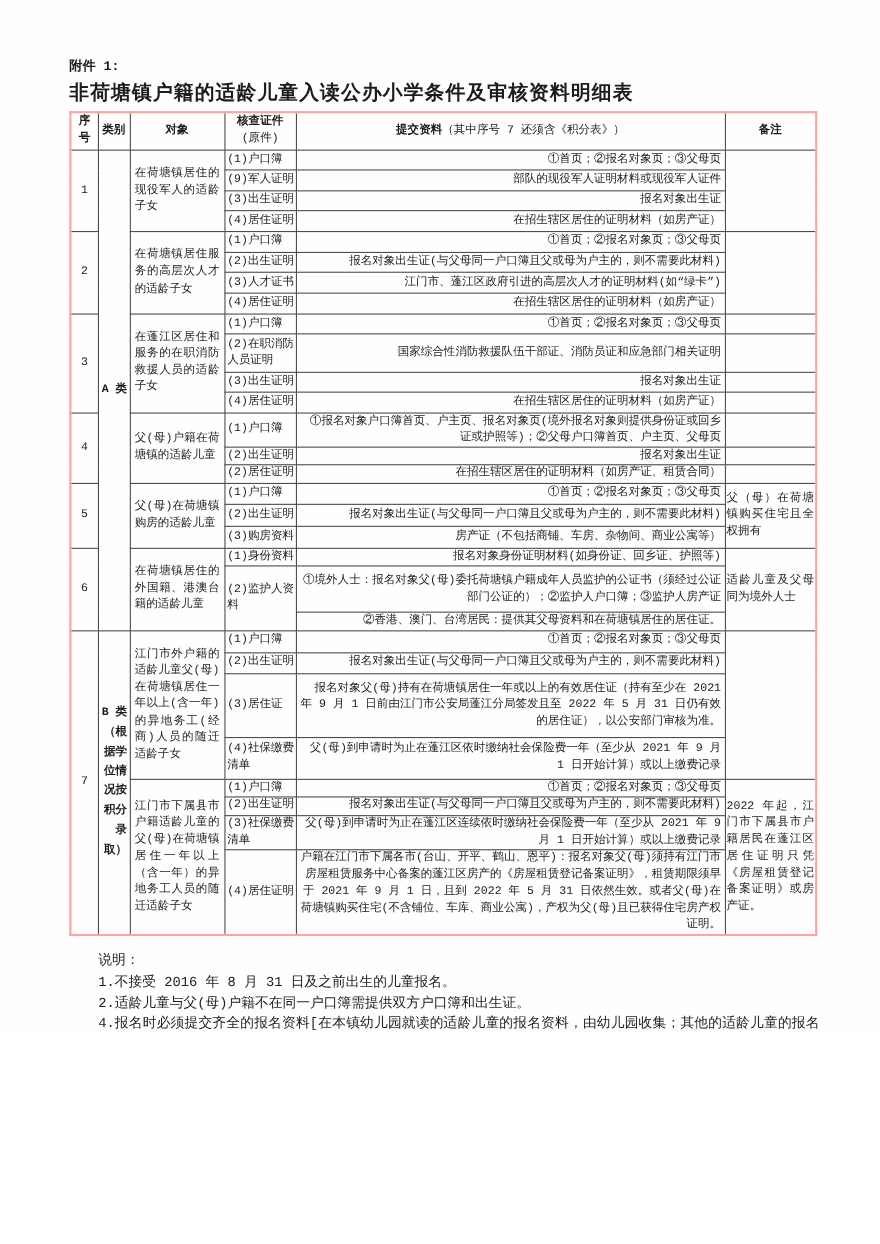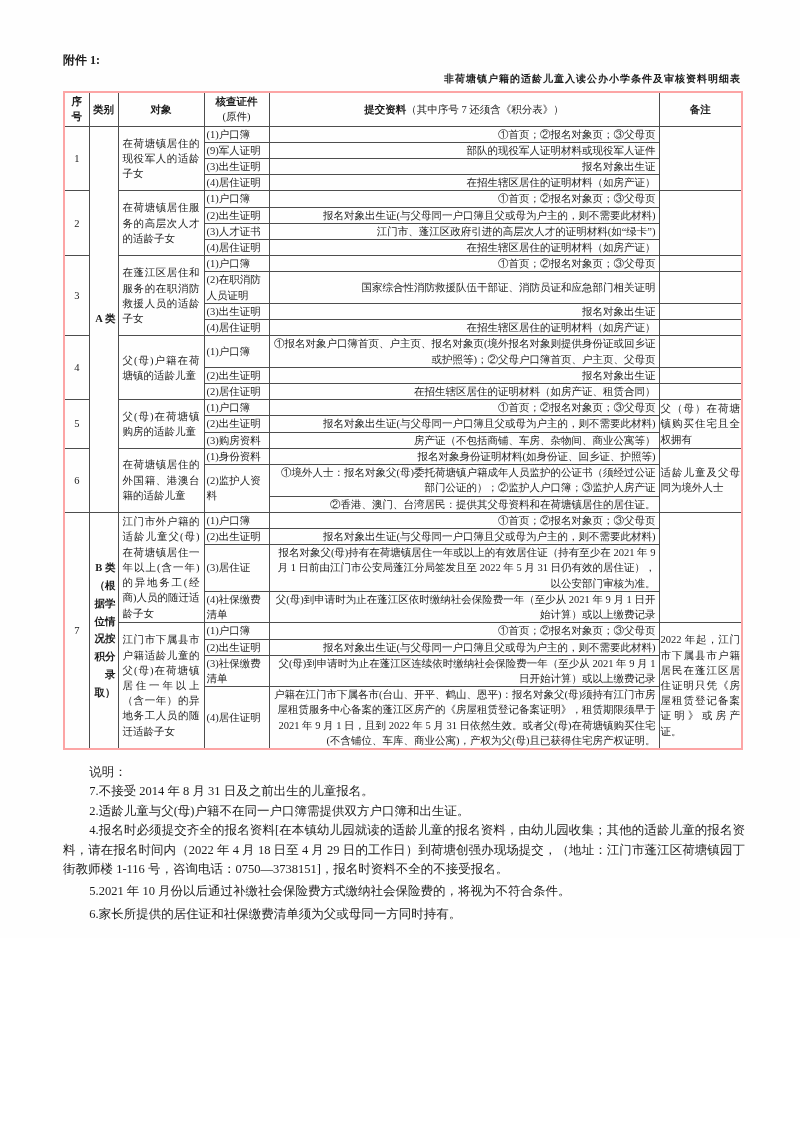--- a/index.html
+++ b/index.html
@@ -1,34 +1,34 @@
 <!DOCTYPE html>
 <html><head>
 <meta charset="utf-8">
 <style>
   * { margin:0; padding:0; box-sizing:border-box; }
   html,body { background:#ffffff; }
   .page {
     width:800px; height:938px; background:#fefefe;
     padding:52px 59px 0 63px;
-    font-family:Liberation Serif, serif;
+    font-family:Liberation Mono, monospace;
     color:#1c1c1c; overflow:hidden;
   }
   .attachment { font-size:12px; font-weight:bold; margin-bottom:3px; }
-  .title { font-size:10px; font-weight:bold; text-align:right; letter-spacing:1px; margin:0 0 5px 0; }
+  .title { font-size:18px; font-weight:bold; text-align:left; letter-spacing:1px; margin:0 0 5px 0; }
   table.main-table { border-collapse:collapse; width:678px; table-layout:fixed; border:2px solid #fca5a5; }
   col.c-seq{width:25px;} col.c-cat{width:29px;} col.c-target{width:86px;}
   col.c-doc{width:65px;} col.c-mat{width:390px;} col.c-remark{width:83px;}
   th,td { border:1px solid #4d4d4d; font-size:10.5px; line-height:1.45; vertical-align:middle; }
   thead th { text-align:center; font-weight:bold; height:34px; padding:1px 2px; }
   .thin { font-weight:normal; }
   tbody td { height:16px; padding:0 3px; }
   td.seq { text-align:center; padding:0 1px; }
   td.cat { text-align:right; font-weight:bold; padding:0 2px; line-height:1.7; }
-  td.target { text-align:justify; padding:1px 4px; }
+  td.target { text-align:justify; padding:14px 4px; }
   td.doc { padding:0 1px 0 2px; }
   td.mat { text-align:right; }
   td.remark { text-align:justify; padding:1px 1px; }
   .notes { margin-top:13px; width:682px; font-size:12.5px; line-height:1.55; }
   .notes p { text-align:justify; text-indent:2.1em; margin:0; }
   .notes p.n5, .notes p.n6 { margin-top:3px; }
 </style>
 </head>
 <body>
 
@@ -210,19 +210,19 @@
       </tr>
       <tr>
         <td class="doc">(4)居住证明</td>
         <td class="mat">户籍在江门市下属各市(台山、开平、鹤山、恩平)：报名对象父(母)须持有江门市房屋租赁服务中心备案的蓬江区房产的《房屋租赁登记备案证明》，租赁期限须早于 2021 年 9 月 1 日，且到 2022 年 5 月 31 日依然生效。或者父(母)在荷塘镇购买住宅(不含铺位、车库、商业公寓)，产权为父(母)且已获得住宅房产权证明。</td>
       </tr>
     </tbody>
   </table>
 
   <div class="notes">
     <p>说明：</p>
-    <p class="note">7.不接受 2014 年 8 月 31 日及之前出生的儿童报名。</p>
+    <p class="note">1.不接受 2016 年 8 月 31 日及之前出生的儿童报名。</p>
     <p class="note">2.适龄儿童与父(母)户籍不在同一户口簿需提供双方户口簿和出生证。</p>
     <p class="note">4.报名时必须提交齐全的报名资料[在本镇幼儿园就读的适龄儿童的报名资料，由幼儿园收集；其他的适龄儿童的报名资料，请在报名时间内（2022 年 4 月 18 日至 4 月 29 日的工作日）到荷塘创强办现场提交，（地址：江门市蓬江区荷塘镇园丁街教师楼 1-116 号，咨询电话：0750—3738151]，报名时资料不全的不接受报名。</p>
     <p class="note n5">5.2021 年 10 月份以后通过补缴社会保险费方式缴纳社会保险费的，将视为不符合条件。</p>
     <p class="note n6">6.家长所提供的居住证和社保缴费清单须为父或母同一方同时持有。</p>
   </div>
 </div>
 
 </body></html>

